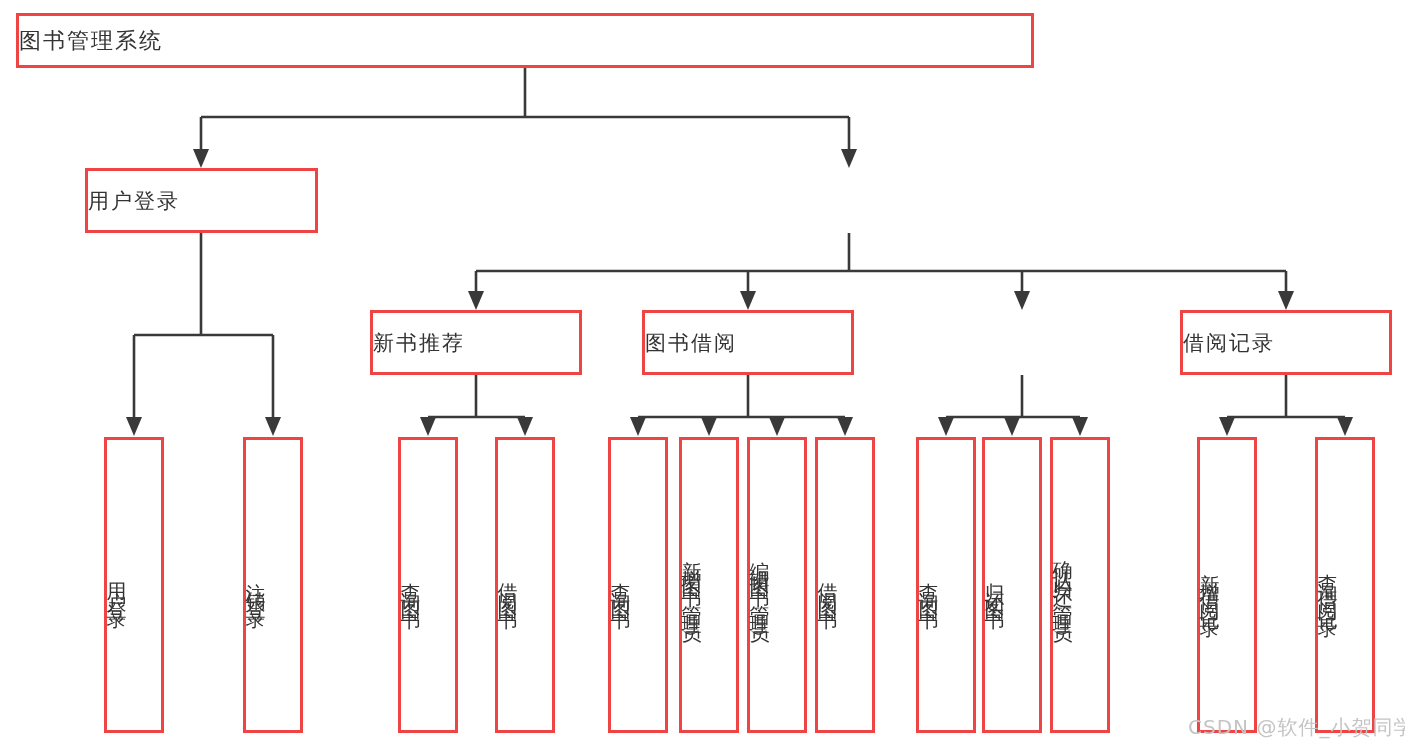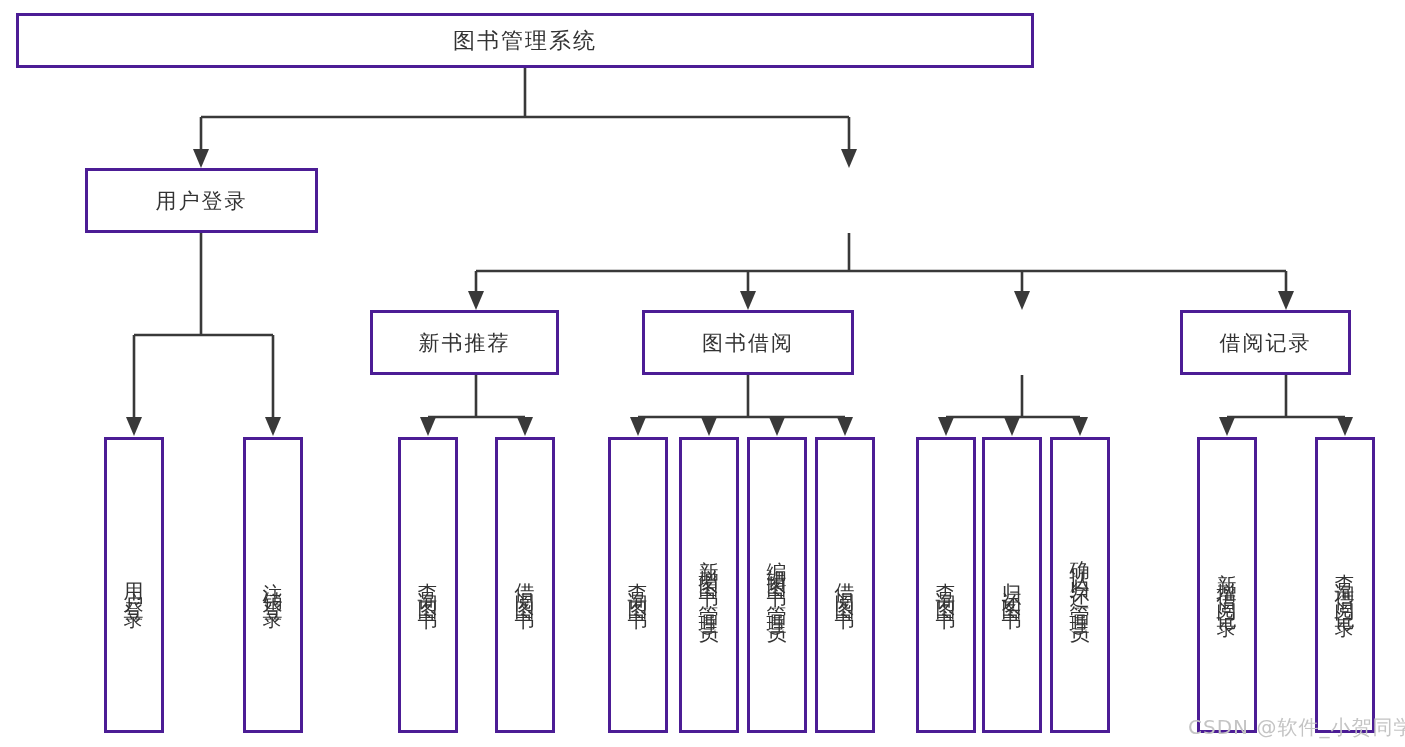--- a/index.html
+++ b/index.html
@@ -1,21 +1,21 @@
 <!DOCTYPE html>
 <html><head>
 <meta charset="utf-8">
 <style>
   html,body{margin:0;padding:0;background:#ffffff;}
   body{width:1405px;height:747px;position:relative;overflow:hidden;
        font-family:"DejaVu Sans","Liberation Sans",sans-serif;color:#333333;}
   .stage{position:absolute;left:0;top:0;width:1405px;height:747px;}
   svg.connectors{position:absolute;left:0;top:0;width:1405px;height:747px;}
-  .node{position:absolute;box-sizing:border-box;border:3px solid #4c1d95;background:#ffffff;
-        display:flex;align-items:center;justify-content:center;}
+  .node{position:absolute;box-sizing:border-box;border:3px solid #ef4444;background:#ffffff;
+        display:flex;align-items:center;justify-content:flex-start;}
   .h-node span{font-size:21px;letter-spacing:2px;white-space:nowrap;color:#333333;}
   .root-node span{font-size:22px;}
   .v-node span{writing-mode:vertical-rl;text-orientation:mixed;font-size:20px;
                letter-spacing:9px;line-height:1;color:#333333;}
   .watermark{position:absolute;left:1188px;top:714px;font-size:20px;letter-spacing:1px;
              color:#c4c4c4;white-space:nowrap;}
 </style>
 </head>
 <body>
 
@@ -62,27 +62,27 @@
   </svg>
 
   <div class="node h-node root-node" style="left:16px;top:13px;width:1018px;height:55px">
     <span>图书管理系统</span>
   </div>
 
   <div class="node h-node" style="left:85px;top:168px;width:233px;height:65px">
     <span>用户登录</span>
   </div>
 
-  <div class="node h-node" style="left:370px;top:310px;width:189px;height:65px">
+  <div class="node h-node" style="left:370px;top:310px;width:212px;height:65px">
     <span>新书推荐</span>
   </div>
   <div class="node h-node" style="left:642px;top:310px;width:212px;height:65px">
     <span>图书借阅</span>
   </div>
-  <div class="node h-node" style="left:1180px;top:310px;width:171px;height:65px">
+  <div class="node h-node" style="left:1180px;top:310px;width:212px;height:65px">
     <span>借阅记录</span>
   </div>
 
   <div class="node v-node" style="left:104px;top:437px;width:60px;height:296px">
     <span>用户登录</span>
   </div>
   <div class="node v-node" style="left:243px;top:437px;width:60px;height:296px">
     <span>注销登录</span>
   </div>
   <div class="node v-node" style="left:398px;top:437px;width:60px;height:296px">

